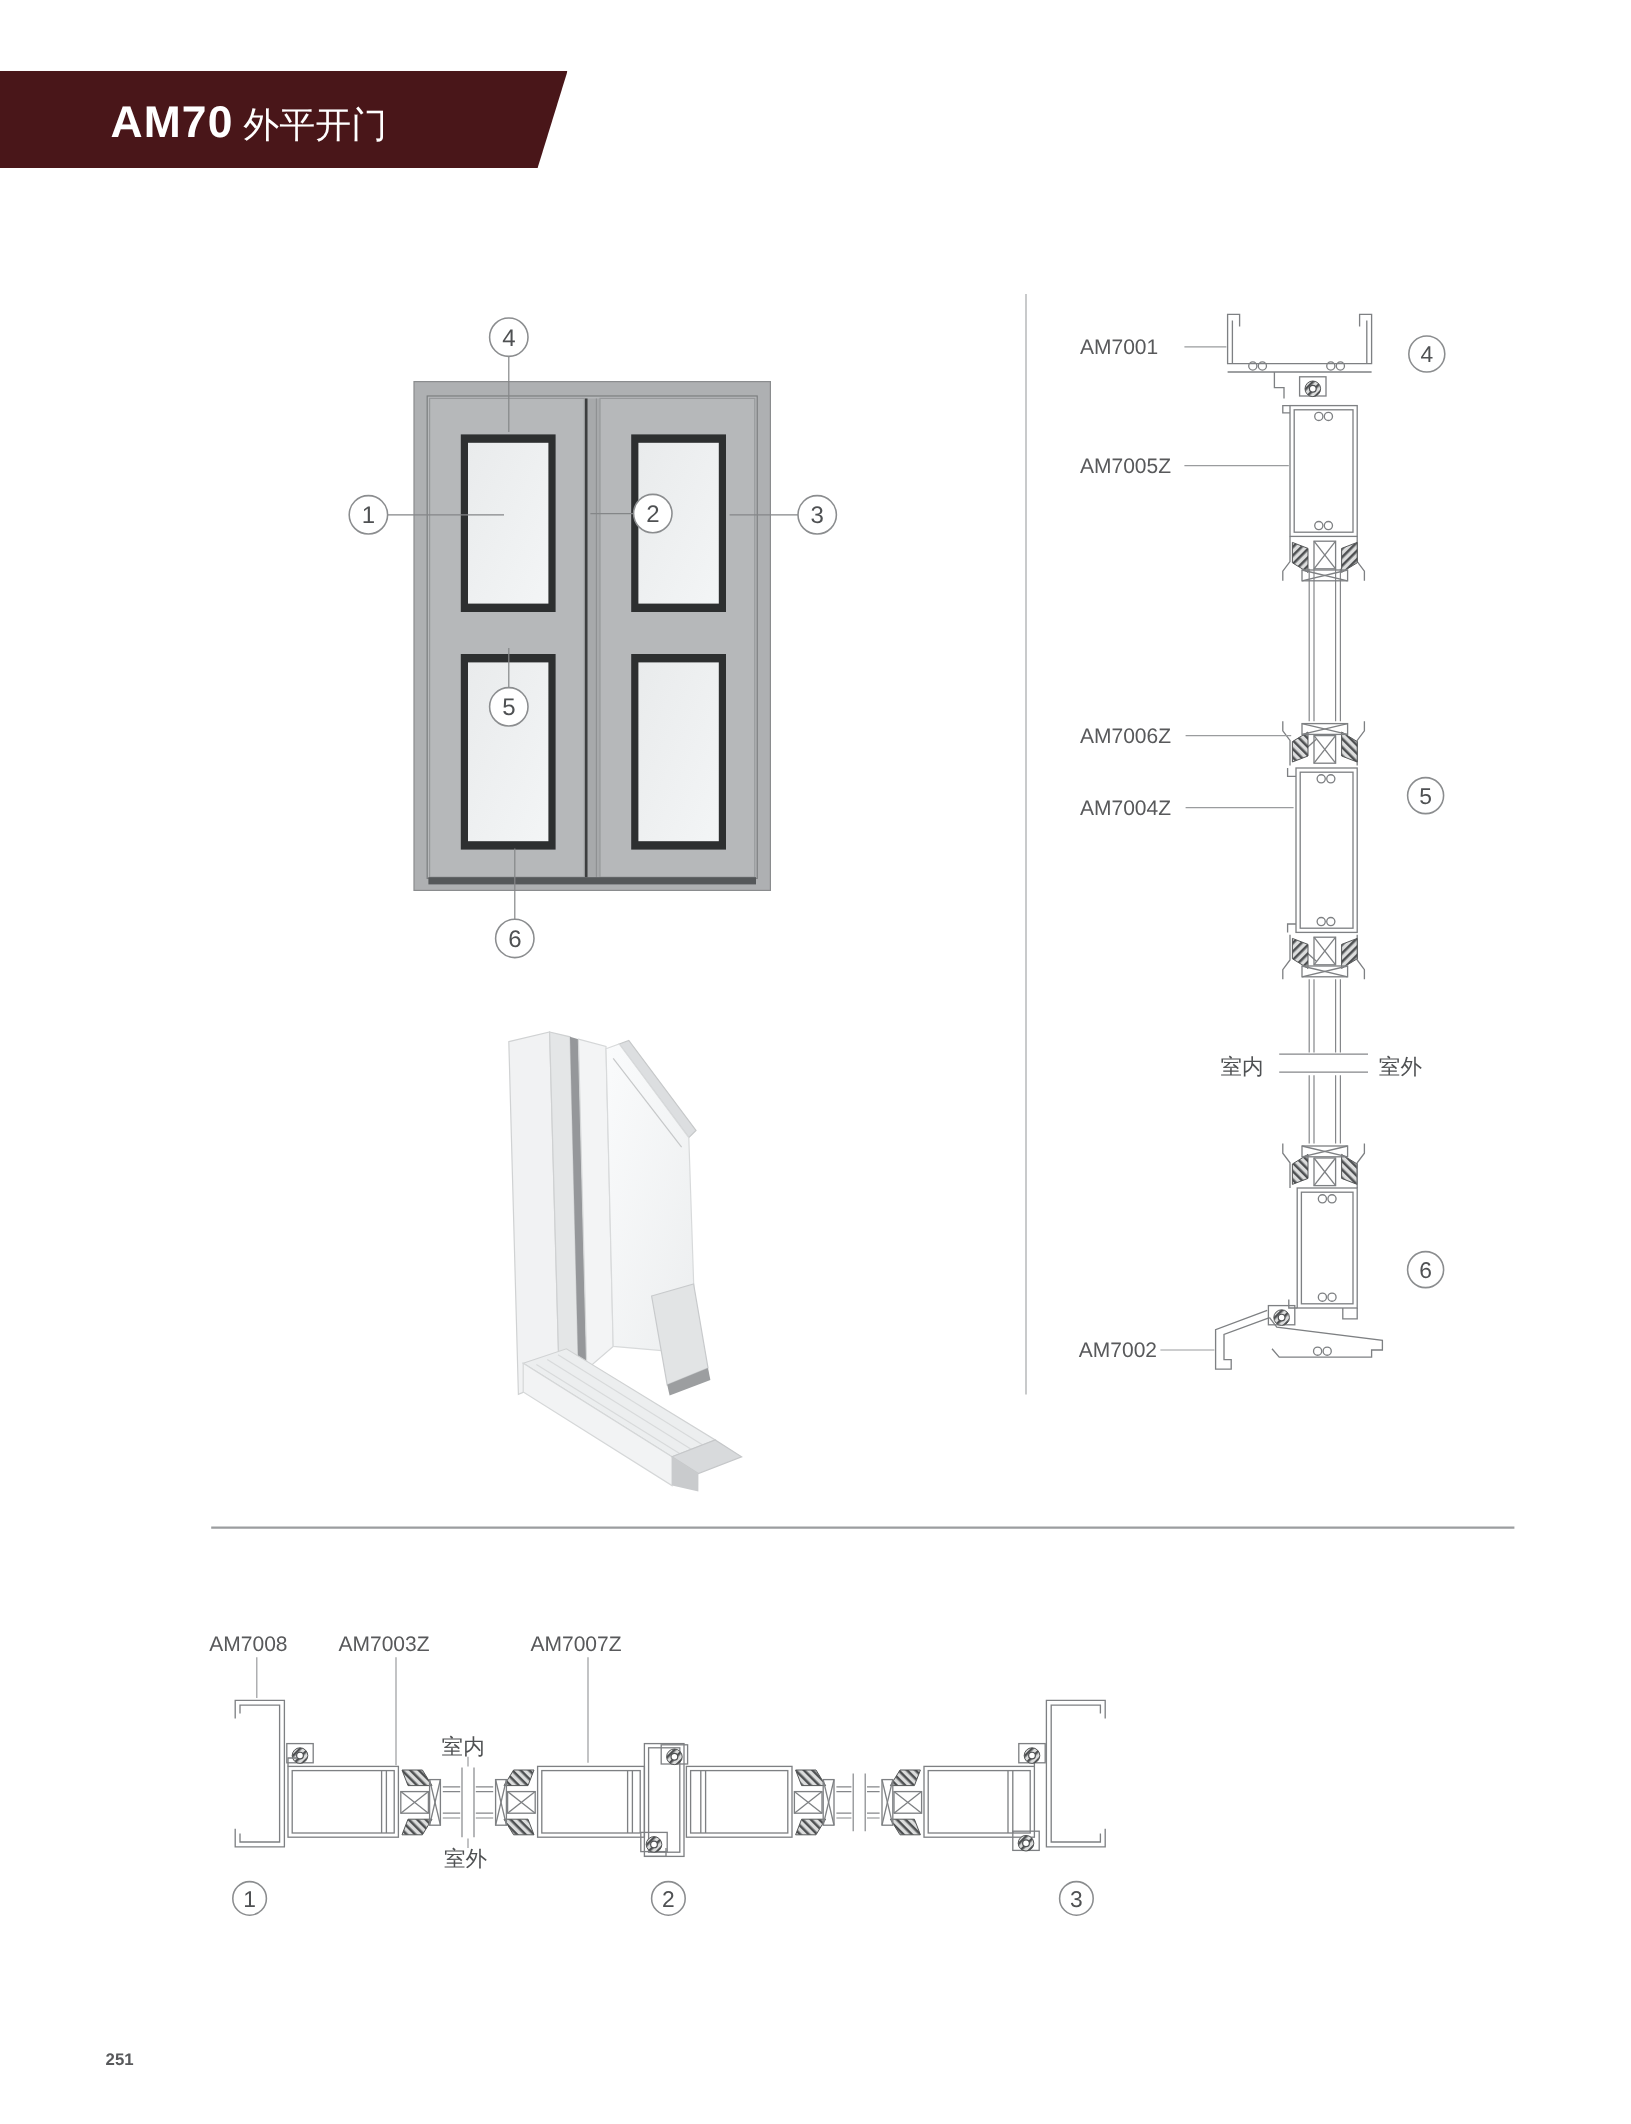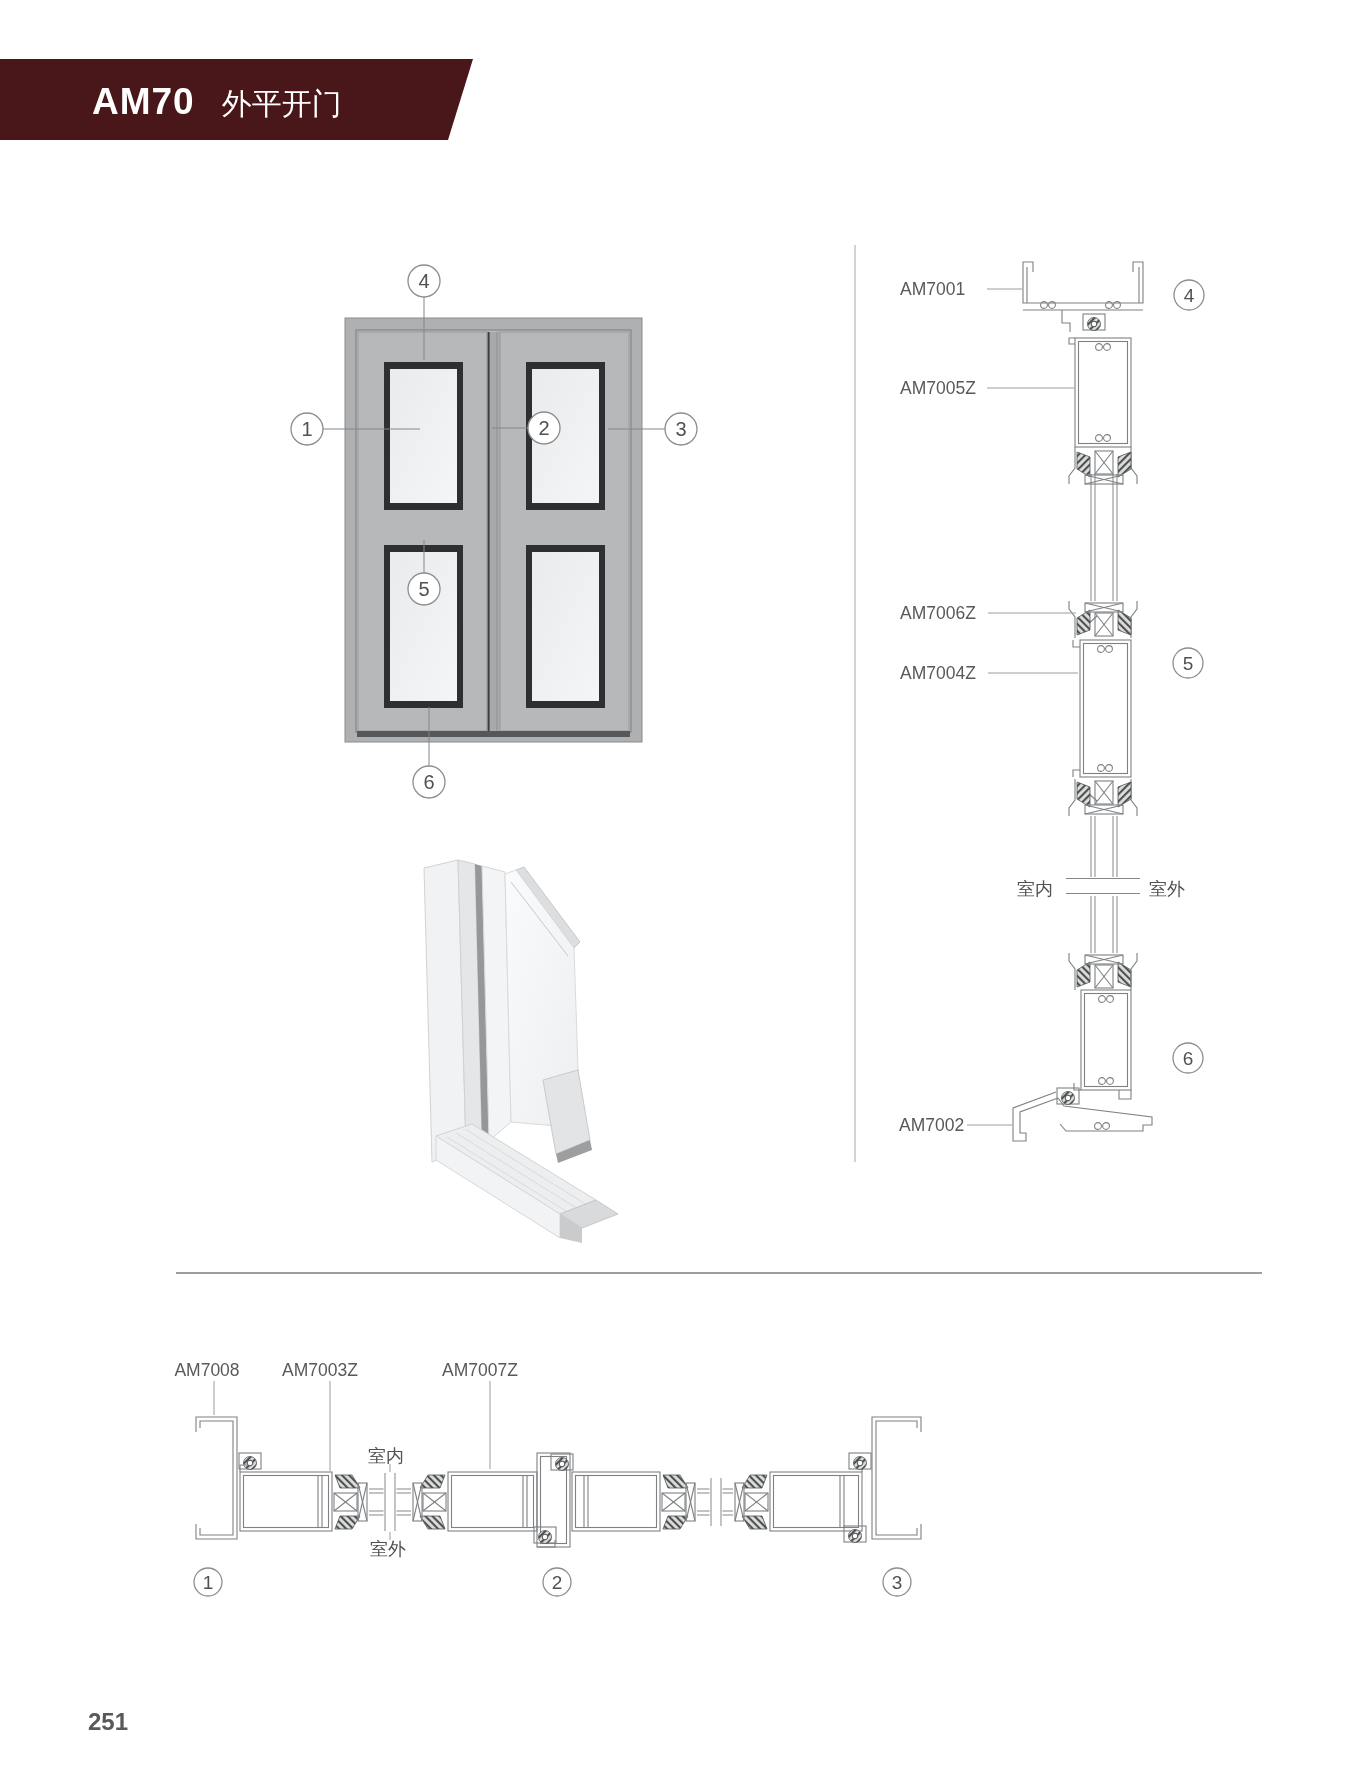--- a/index.html
+++ b/index.html
@@ -1,23 +1,23 @@
 <!DOCTYPE html>
 <html><head>
 <meta charset="utf-8">
 <style>
   html,body{margin:0;padding:0;background:#ffffff;}
   .page{position:relative;width:1359px;height:1770px;background:#ffffff;overflow:hidden;
         font-family:"Liberation Sans","DejaVu Sans",sans-serif;}
   .banner{position:absolute;left:0;top:59px;width:473px;height:81px;background:#491619;
           clip-path:polygon(0 0,100% 0,calc(100% - 25px) 100%,0 100%);}
-  .banner-inner{display:flex;align-items:baseline;gap:27px;padding:24px 0 0 92px;color:#ffffff;}
+  .banner-inner{display:flex;align-items:baseline;gap:8px;padding:24px 0 0 92px;color:#ffffff;}
   .banner-code{font-size:37px;font-weight:bold;letter-spacing:1px;line-height:1;}
   .banner-name{font-size:30px;line-height:1;}
-  .pageno{position:absolute;left:88px;top:1708px;font-size:24px;font-weight:bold;color:#58595b;}
+  .pageno{position:absolute;left:88px;top:1708px;font-size:14px;font-weight:bold;color:#58595b;}
   svg{position:absolute;left:0;top:0;}
   .ln{fill:none;stroke:#7e8083;stroke-width:1.1;}
   .glassln{fill:none;stroke:#85878a;stroke-width:1;}
   .gasket{fill:url(#hatch);stroke:#4e5052;stroke-width:.8;}
   .leader{fill:none;stroke:#9a9c9e;stroke-width:1;}
   .elevleader{fill:none;stroke:#848688;stroke-width:1;}
   .co{fill:#ffffff;stroke:#8b8d8f;stroke-width:1.3;}
   .conum{fill:#4f5153;font-size:20px;text-anchor:middle;}
   .conum-s{fill:#4f5153;font-size:19px;text-anchor:middle;}
   .lbl{fill:#58595b;font-size:17.5px;}

